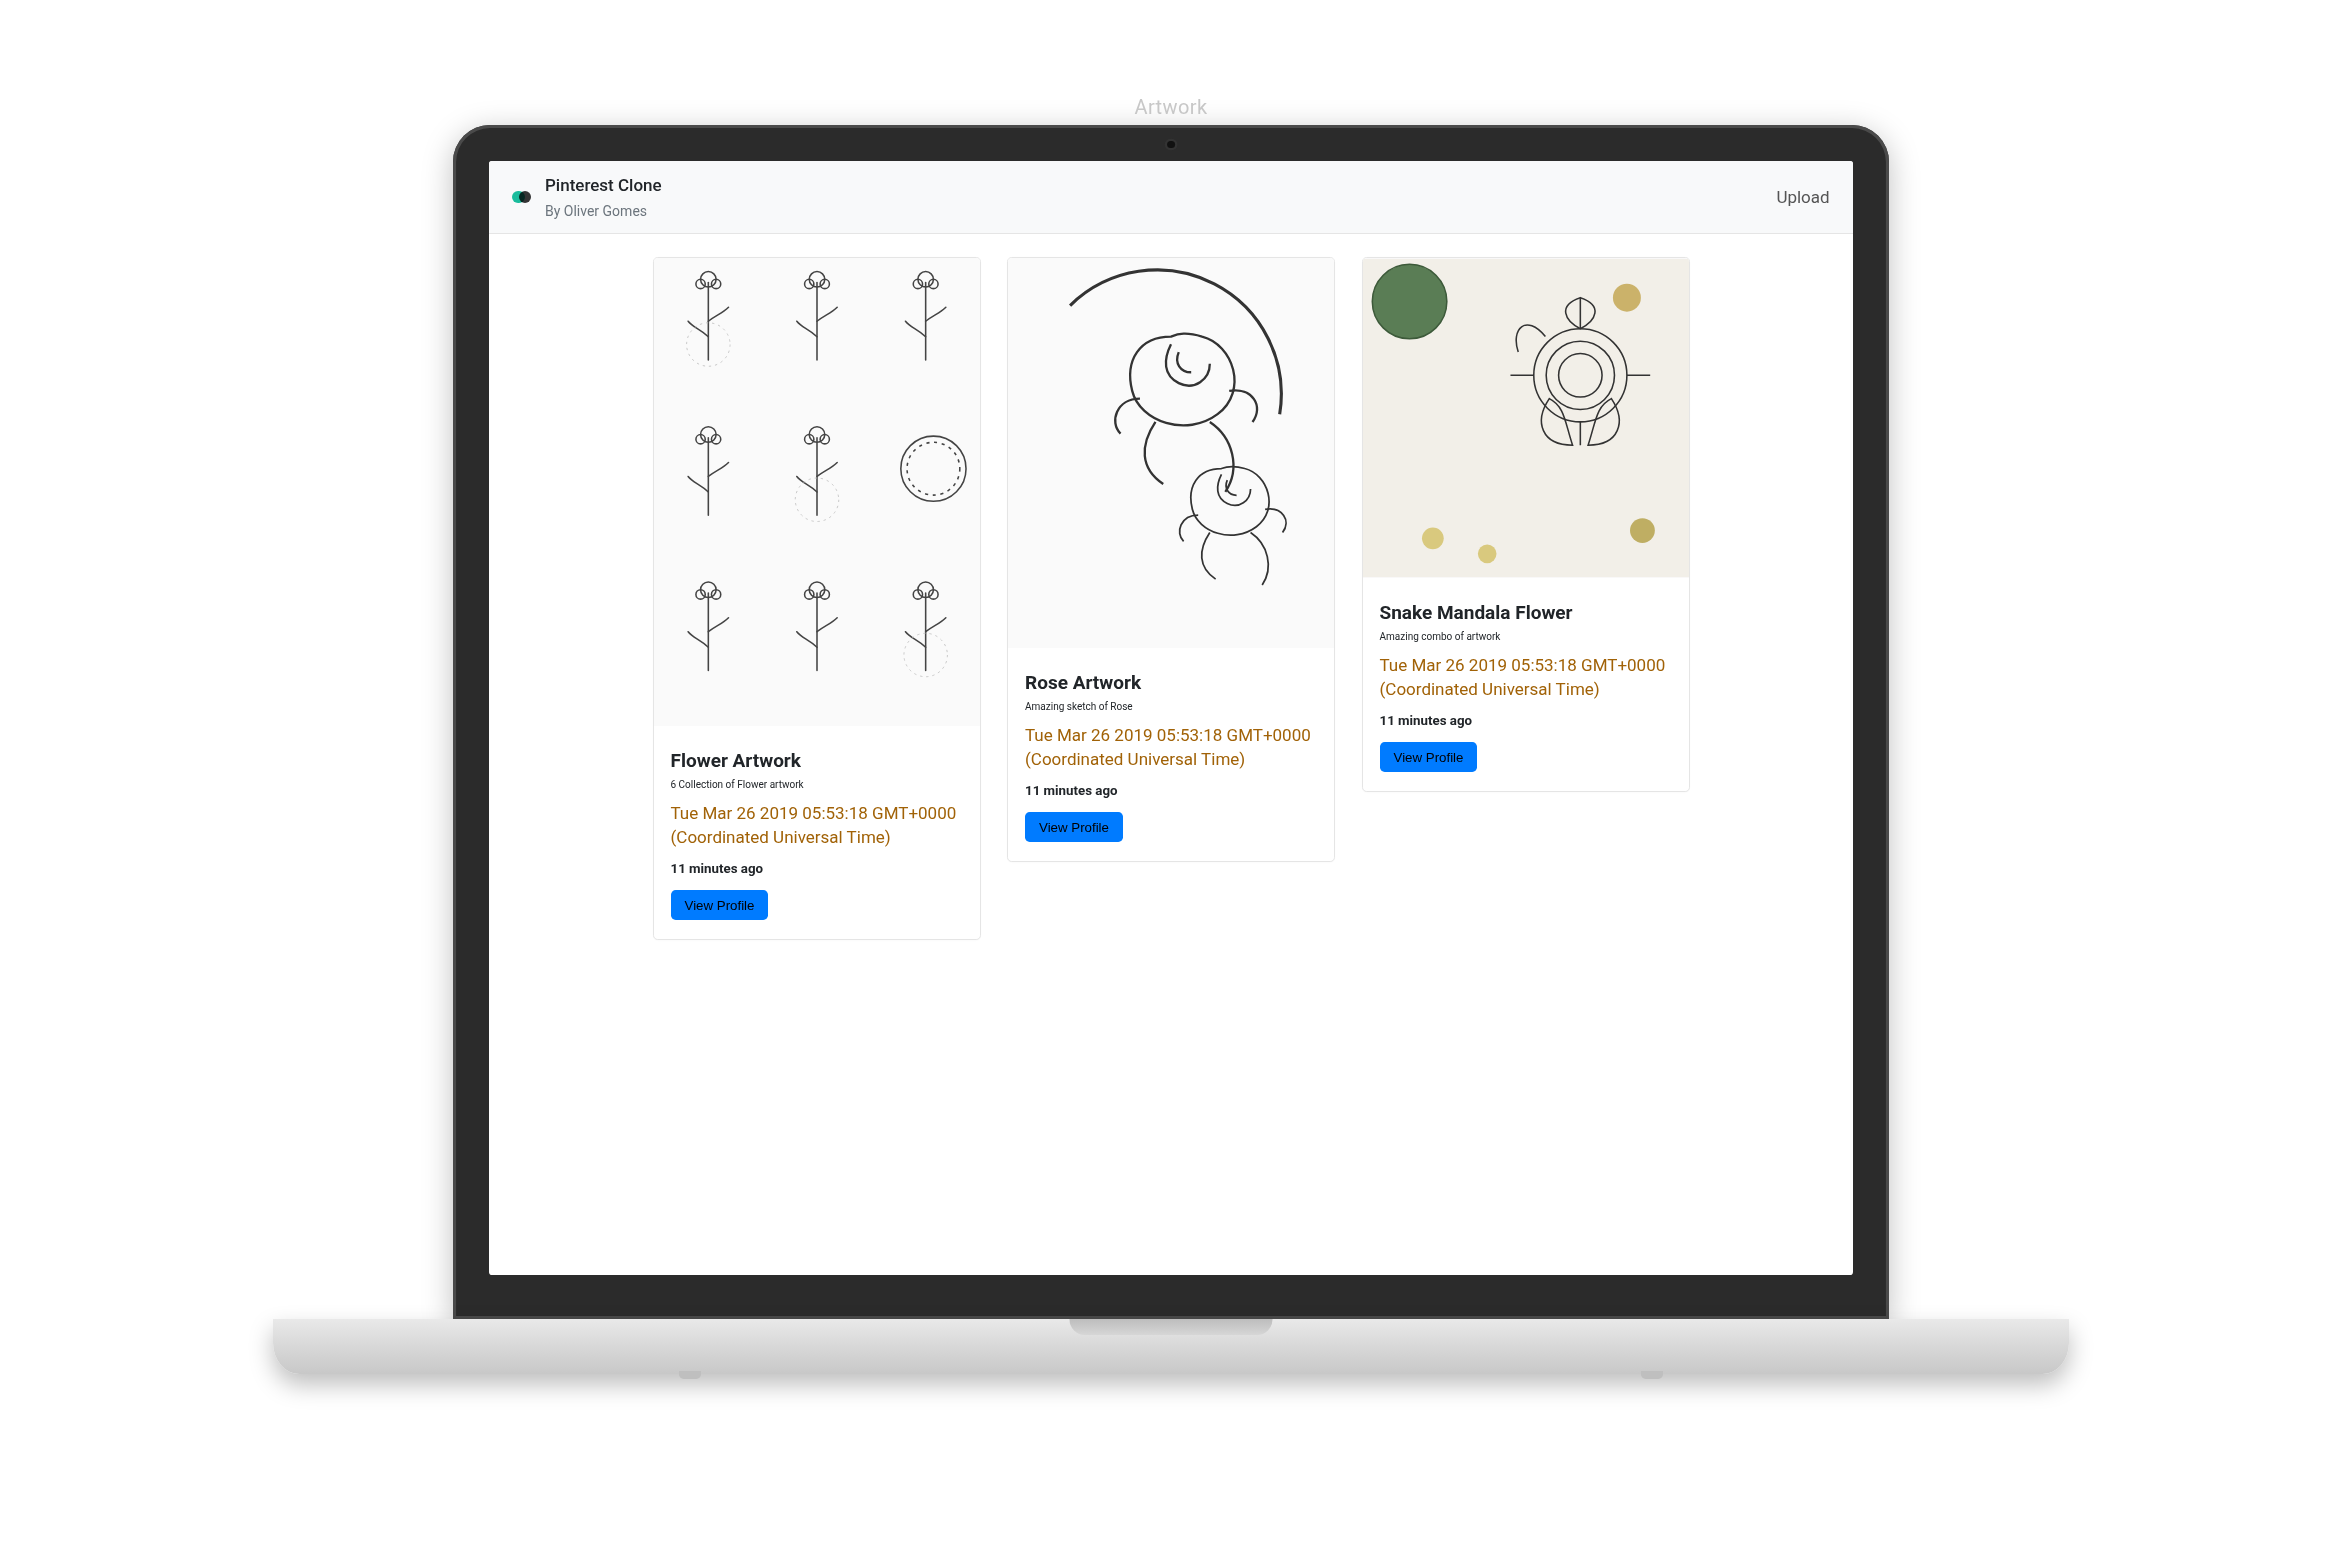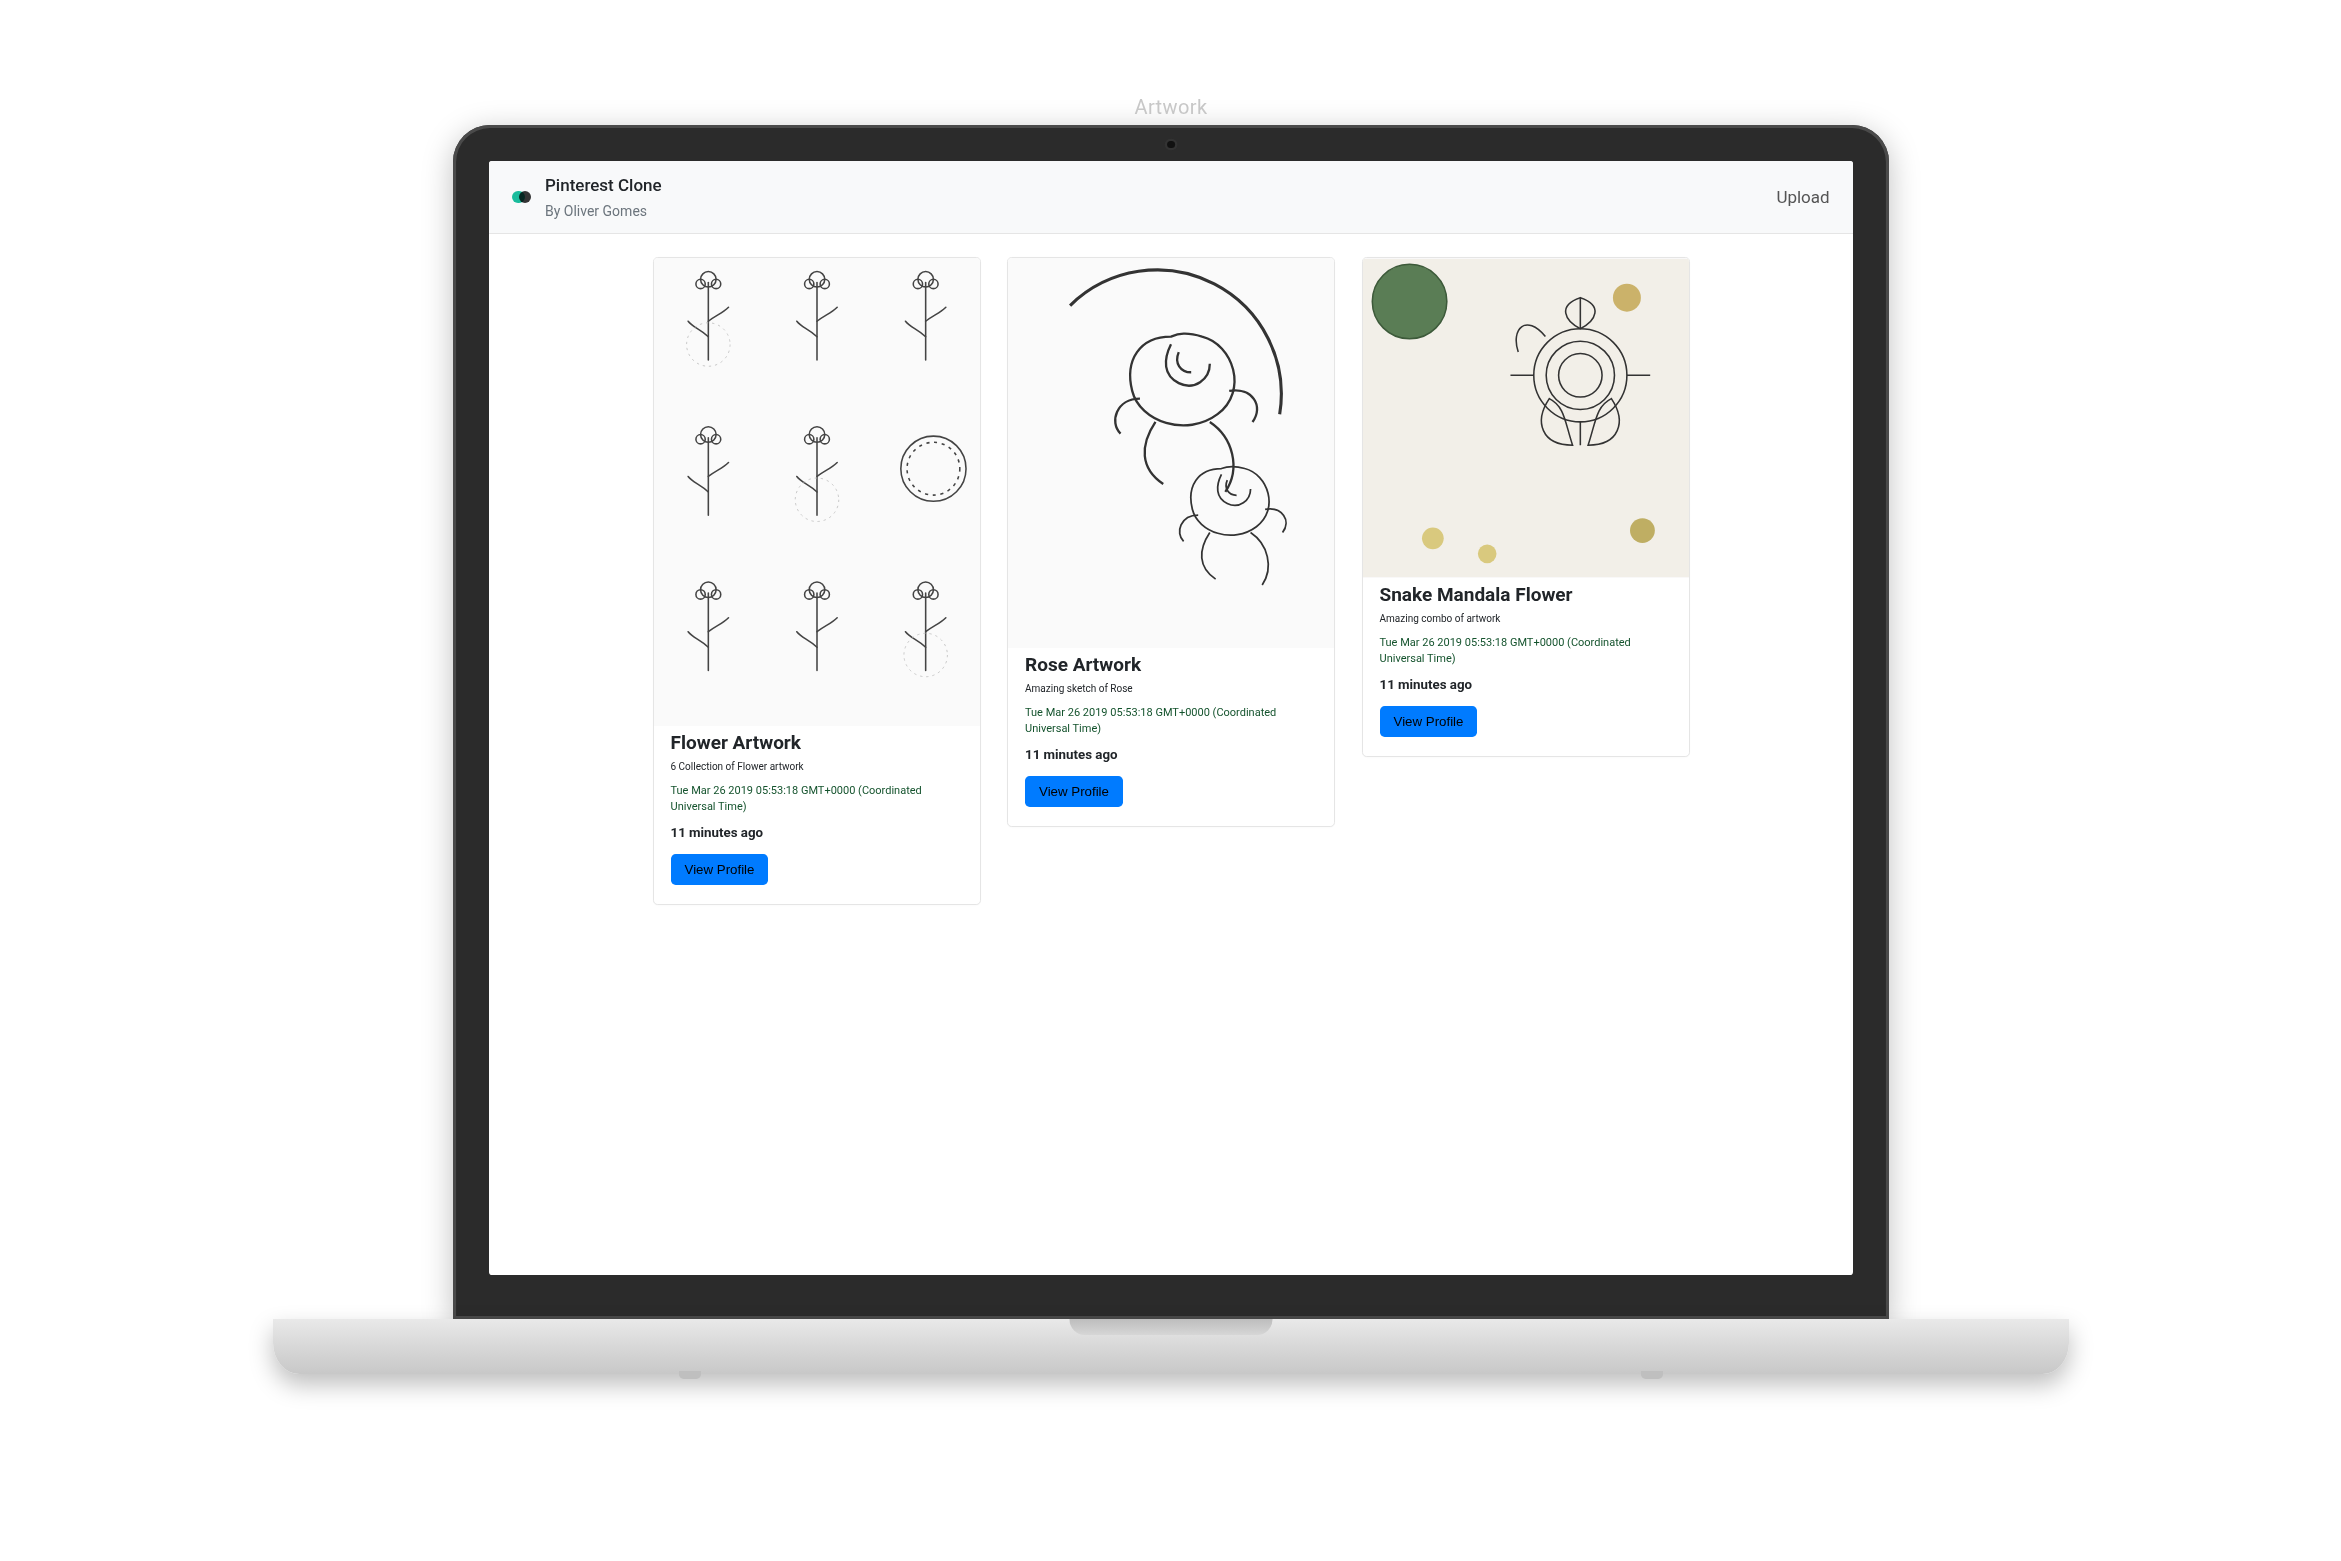--- a/index.html
+++ b/index.html
@@ -101,24 +101,24 @@
     width:328px; background:#fff; border:0.8px solid #e5e5e5; border-radius:4.7px;
     overflow:hidden; box-shadow:0 0.8px 1.6px rgba(0,0,0,.02);
     display:flex; flex-direction:column;
   }
   .thumb{
     width:100%; background:#fafafa; display:flex; align-items:center; justify-content:center;
     color:#999;
   }
   .thumb svg{ width:100%; height:100%; display:block; }
   .h-tall{ height:468px; } .h-med{ height:390px; } .h-short{ height:320px; }
-  .card-body{ padding:5px 17px 19px; }
+  .card-body{ padding:23px 17px 19px; }
   .card-title{ font-size:19px; font-weight:700; color:#212529; margin-bottom:6.2px;}
   .card-desc{ font-size:10px; color:#212529; margin-bottom:11px;}
-  .card-date{ font-size:11px; color:#14532d; line-height:1.45; margin-bottom:11px;}
+  .card-date{ font-size:17px; color:#a16207; line-height:1.45; margin-bottom:11px;}
   .card-ago{ font-size:13.3px; color:#212529; margin-bottom:14px;font-weight:bold;}
   .btn{
     display:inline-block; background:#007bff; color:#000000; border:none;
     font-size:13.3px; padding:7.8px 14px; border-radius:4.7px; cursor:pointer;
   }
 </style>
 </head>
 <body>
 
 <div class="macbook">

